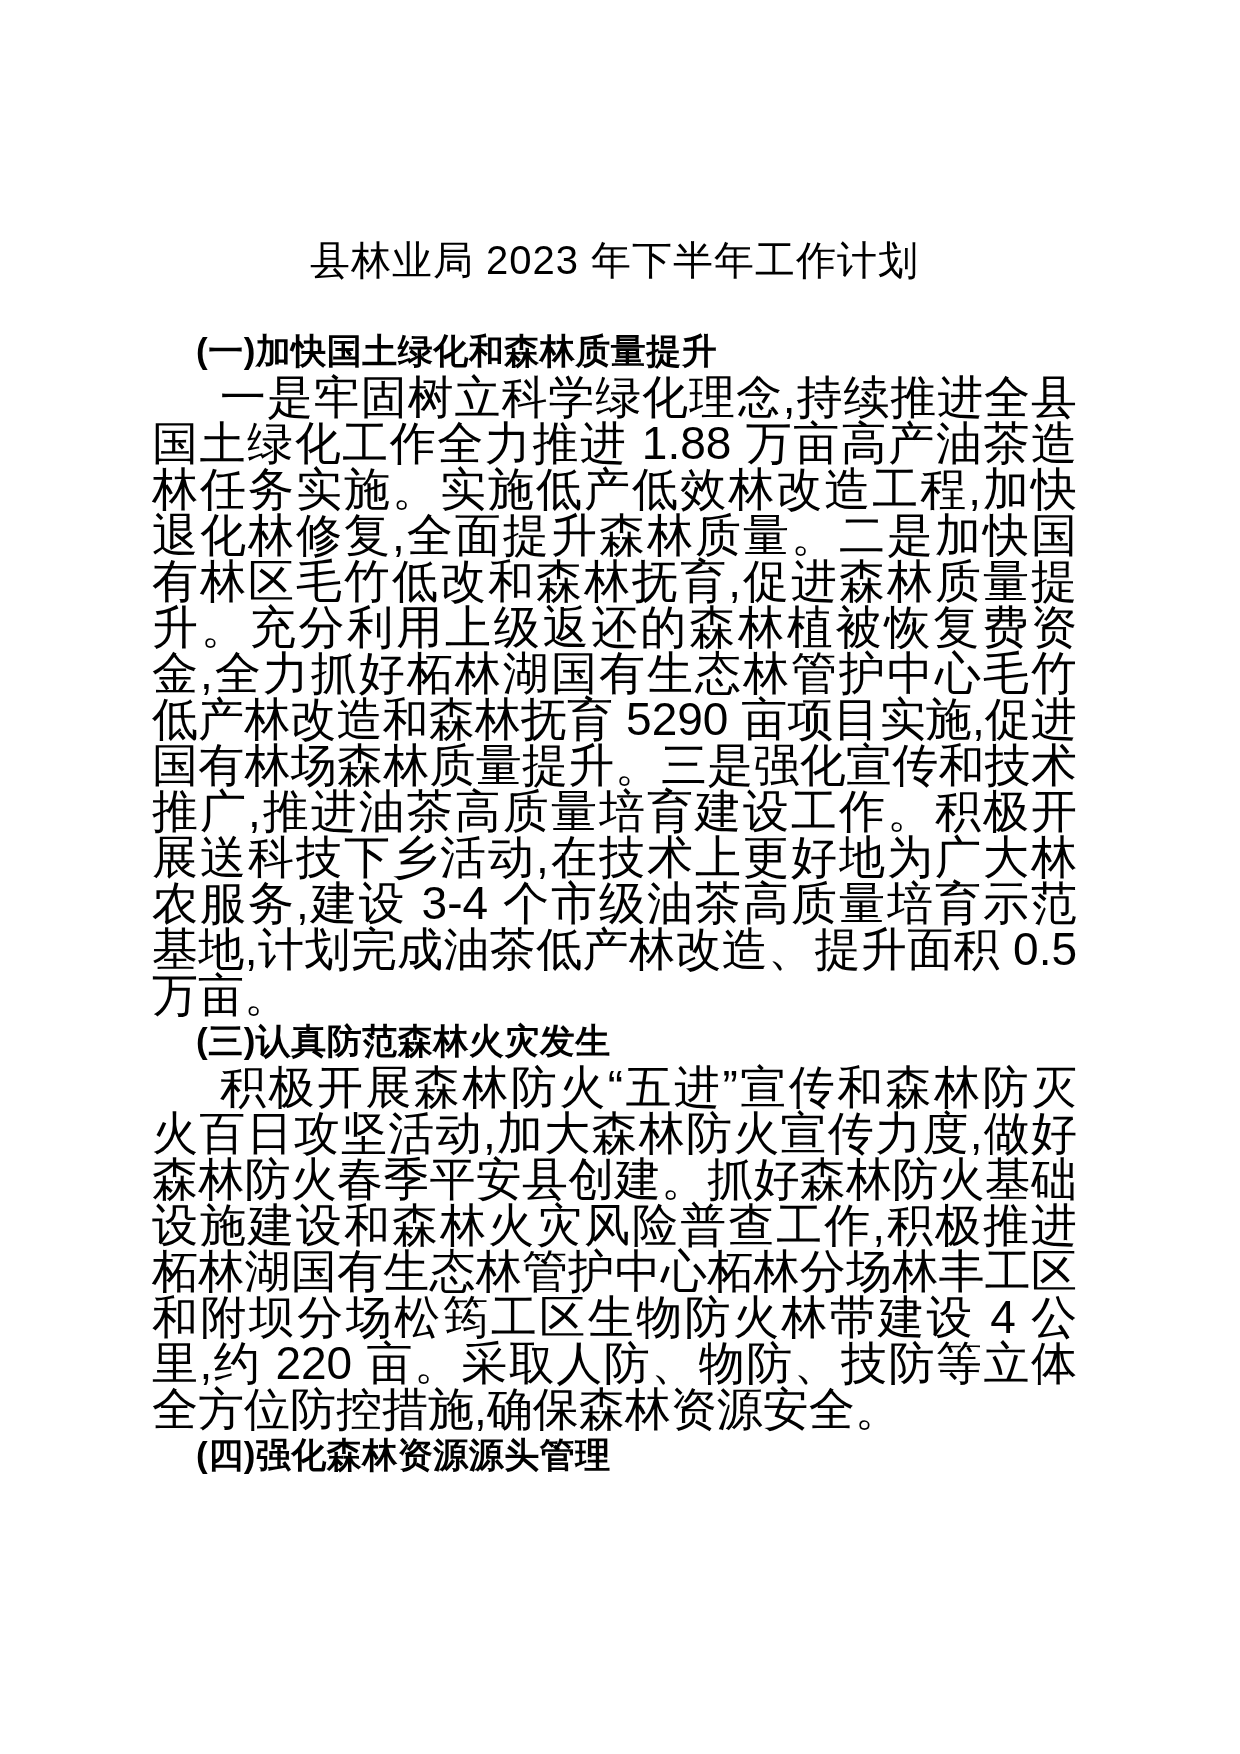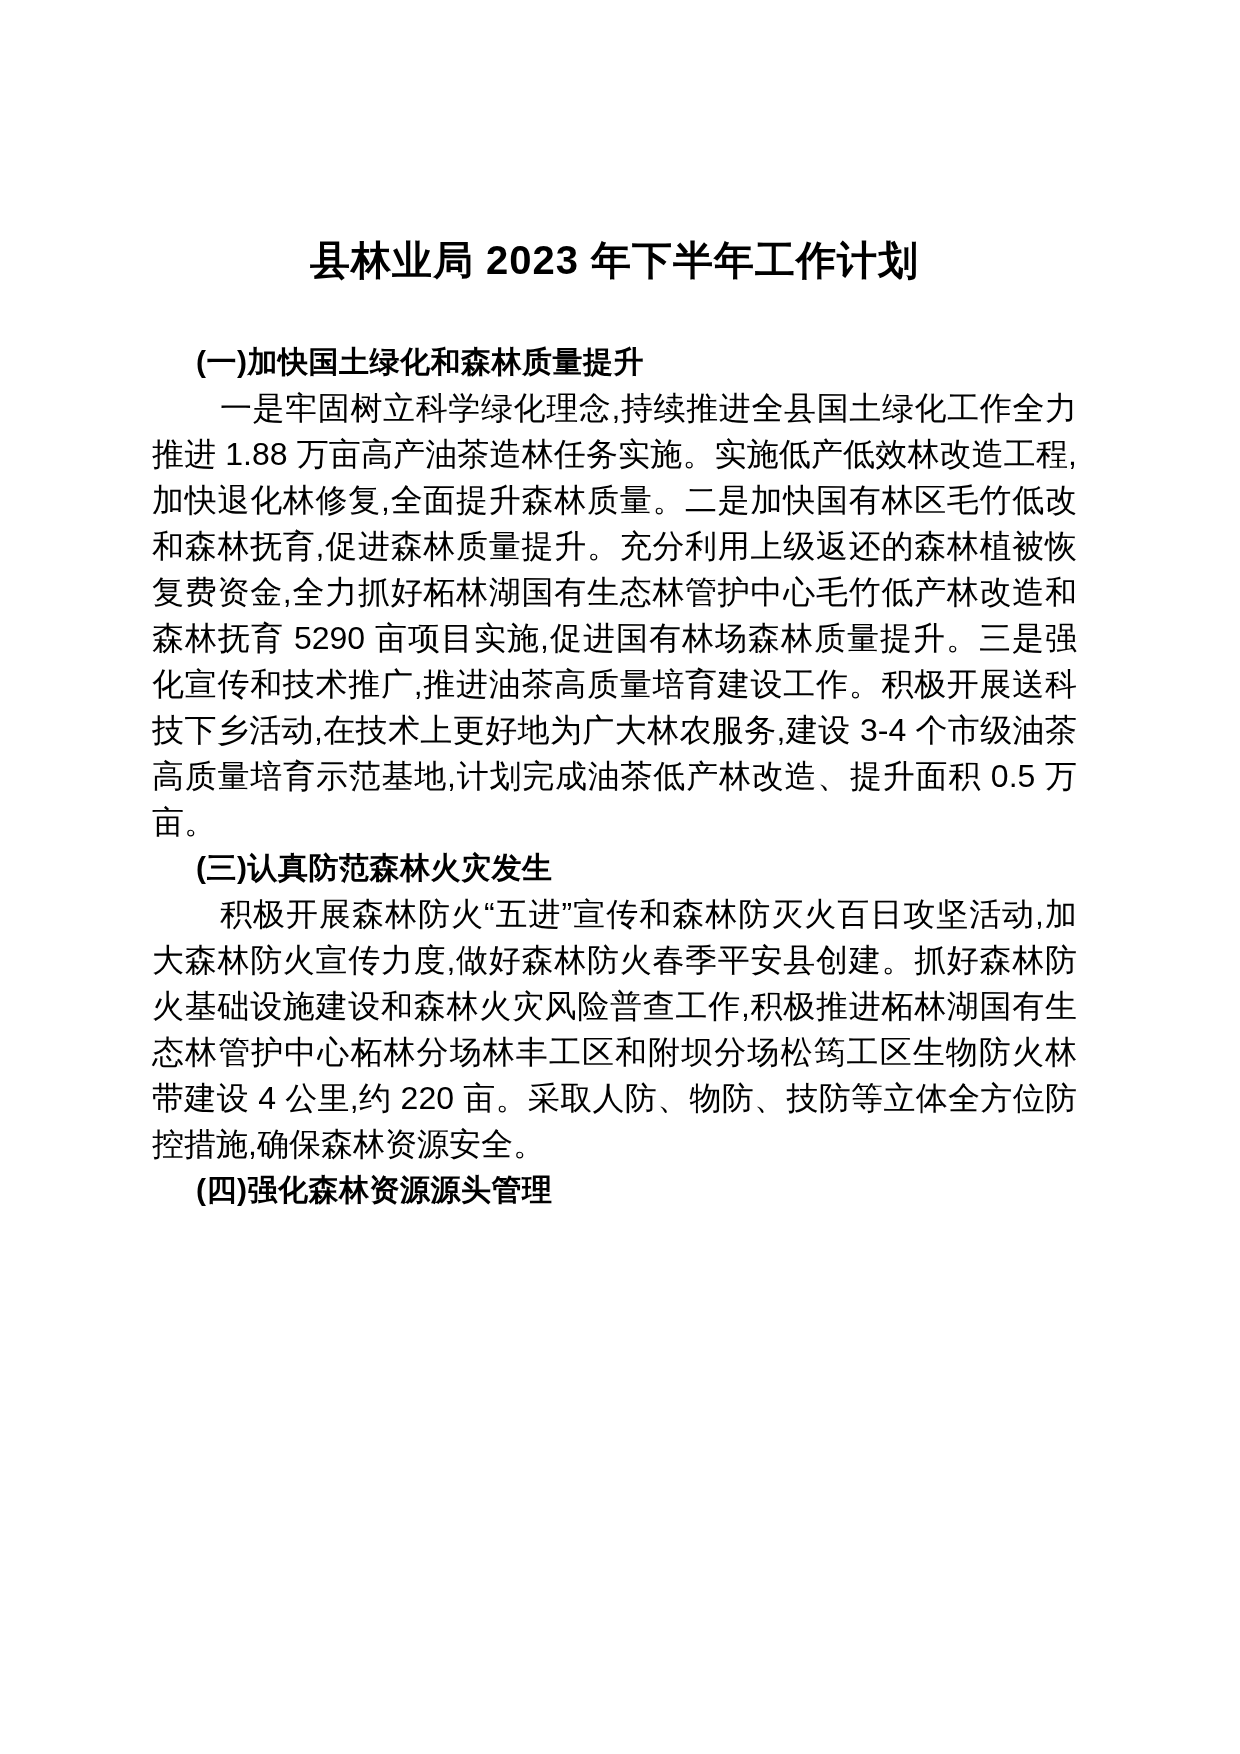--- a/index.html
+++ b/index.html
@@ -13,36 +13,36 @@
     height: 1754px;
     background: #ffffff;
     box-sizing: border-box;
     padding: 230px 163px 0 152px;
     font-family: "Liberation Sans", "DejaVu Sans", sans-serif;
     color: #000000;
     overflow: hidden;
   }
   .doc-title {
     font-size: 40px;
-    font-weight: 700;
+    font-weight: 400;
     line-height: 60px;
     text-align: center;
     letter-spacing: 1px;
-    margin: 0 0 49px 0;
+    margin: 0 0 38px 0;
   }
   .sec-heading {
-    font-size: 30px;
+    font-size: 35px;
     font-weight: 700;
     line-height: 46px;
     letter-spacing: 0.5px;
     text-indent: 44px;
     margin: 0;
   }
   .body-para {
-    font-size: 32px;
+    font-size: 46px;
     font-weight: 400;
     line-height: 46px;
     text-indent: 68px;
     text-align: justify;
     margin: 0;
   }
 </style>
 </head>
 <body>
 

